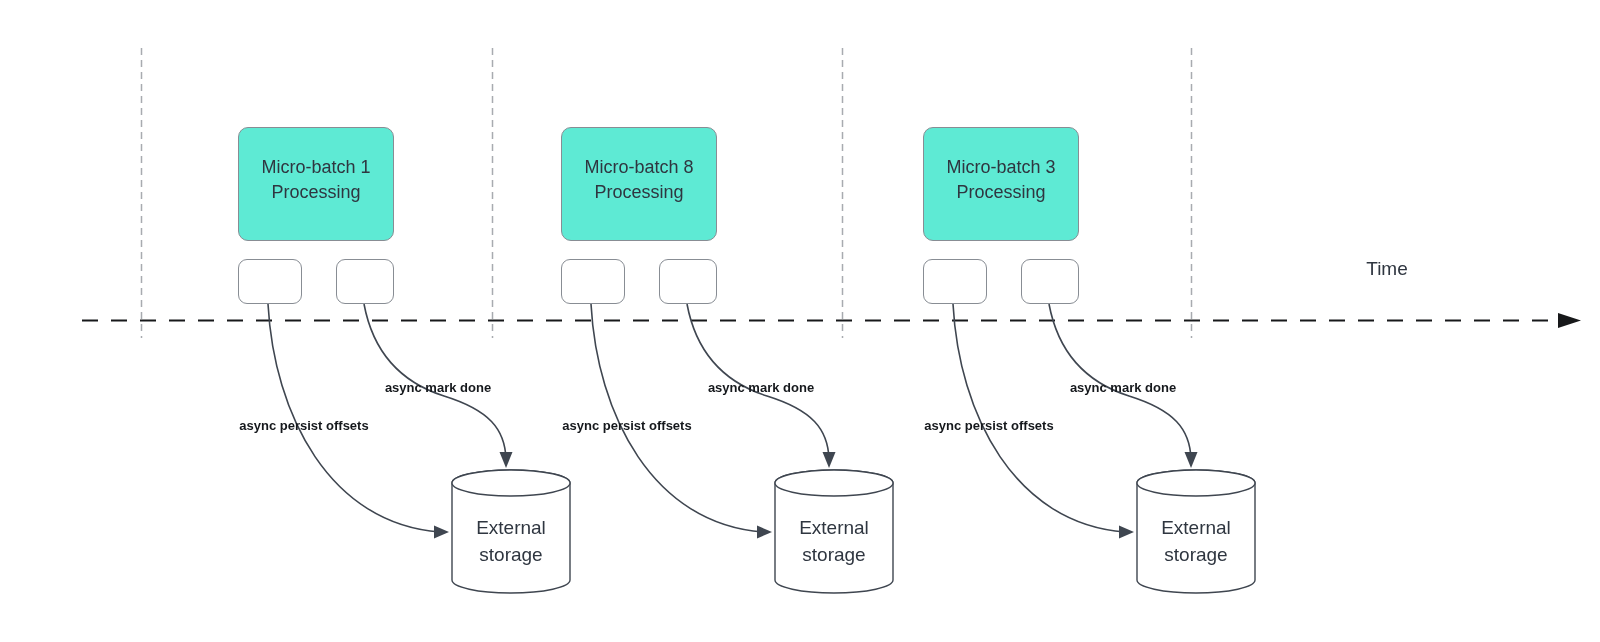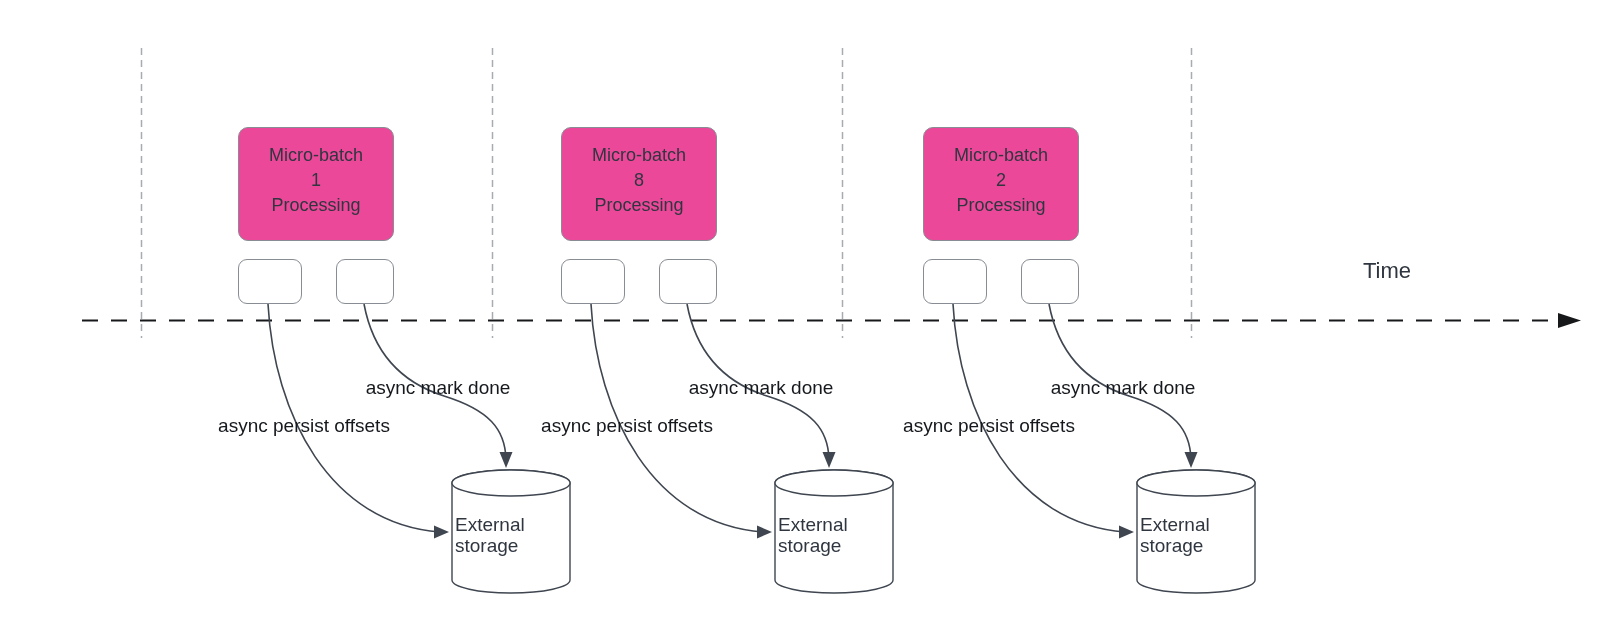--- a/index.html
+++ b/index.html
@@ -13,46 +13,46 @@
   .timeline{stroke:var(--timeline);stroke-width:2;stroke-dasharray:16 13;fill:none;}
   .timeline-head{fill:var(--timeline);stroke:none;}
   .conn{stroke:var(--connector);stroke-width:1.6;fill:none;}
   .arrowhead{fill:var(--connector);stroke:none;}
   .cyl-body{fill:#fff;stroke:var(--connector);stroke-width:1.4;}
   .cyl-top{fill:#fff;stroke:var(--connector);stroke-width:1.4;}
   
   .group{position:absolute;top:0;width:0;height:0;}
   .proc-box{
     position:absolute;left:238px;top:127px;width:156px;height:114px;
-    border:1px solid var(--shape_border);border-radius:10px;background:#ec4899;
+    border:1px solid var(--shape_border);border-radius:10px;background:#5eead4;
     display:flex;align-items:center;justify-content:center;box-sizing:border-box;
-    padding:0 26px 8px;
+    padding:0 13px 8px;
   }
   .proc-box span{
     text-align:center;font-size:18px;line-height:25px;color:var(--text);
   }
   .task-box{
     position:absolute;top:259px;height:45px;background:#fff;
     border:1px solid var(--shape_border);border-radius:9px;box-sizing:border-box;
   }
   .task-a{left:238px;width:64px;}
   .task-b{left:336px;width:58px;}
   .lbl{
     position:absolute;transform:translateX(-50%);white-space:nowrap;
-    font-weight:normal;font-size:19px;color:var(--label_text);line-height:18px;
+    font-weight:bold;font-size:13px;color:var(--label_text);line-height:18px;
   }
   .persist{left:304px;top:417px;}
   .done{left:438px;top:379px;}
   .storage-lbl{
     position:absolute;left:511px;top:514px;width:112px;transform:translateX(-50%);
-    font-size:19px;line-height:21px;color:var(--text);
+    text-align:center;font-size:19px;line-height:27px;color:var(--text);
   }
   .time-lbl{
     position:absolute;left:1387px;top:258px;transform:translateX(-50%);
-    font-size:22px;color:var(--text);white-space:nowrap;
+    font-size:19px;color:var(--text);white-space:nowrap;
   }
 </style>
 </head>
 <body>
 
 <div class="canvas">
 
   <svg class="layer" width="1600" height="642" viewBox="0 0 1600 642">
 
     <g>
@@ -112,21 +112,21 @@
     </div>
     <div class="task-box task-a"></div>
     <div class="task-box task-b"></div>
     <div class="lbl persist">async persist offsets</div>
     <div class="lbl done">async mark done</div>
     <div class="storage-lbl">External storage</div>
   </div>
 
   <div class="group" style="left:685px">
     <div class="proc-box">
-      <span>Micro-batch 2 Processing</span>
+      <span>Micro-batch 3 Processing</span>
     </div>
     <div class="task-box task-a"></div>
     <div class="task-box task-b"></div>
     <div class="lbl persist">async persist offsets</div>
     <div class="lbl done">async mark done</div>
     <div class="storage-lbl">External storage</div>
   </div>
 
   <div class="time-lbl">Time</div>
 

